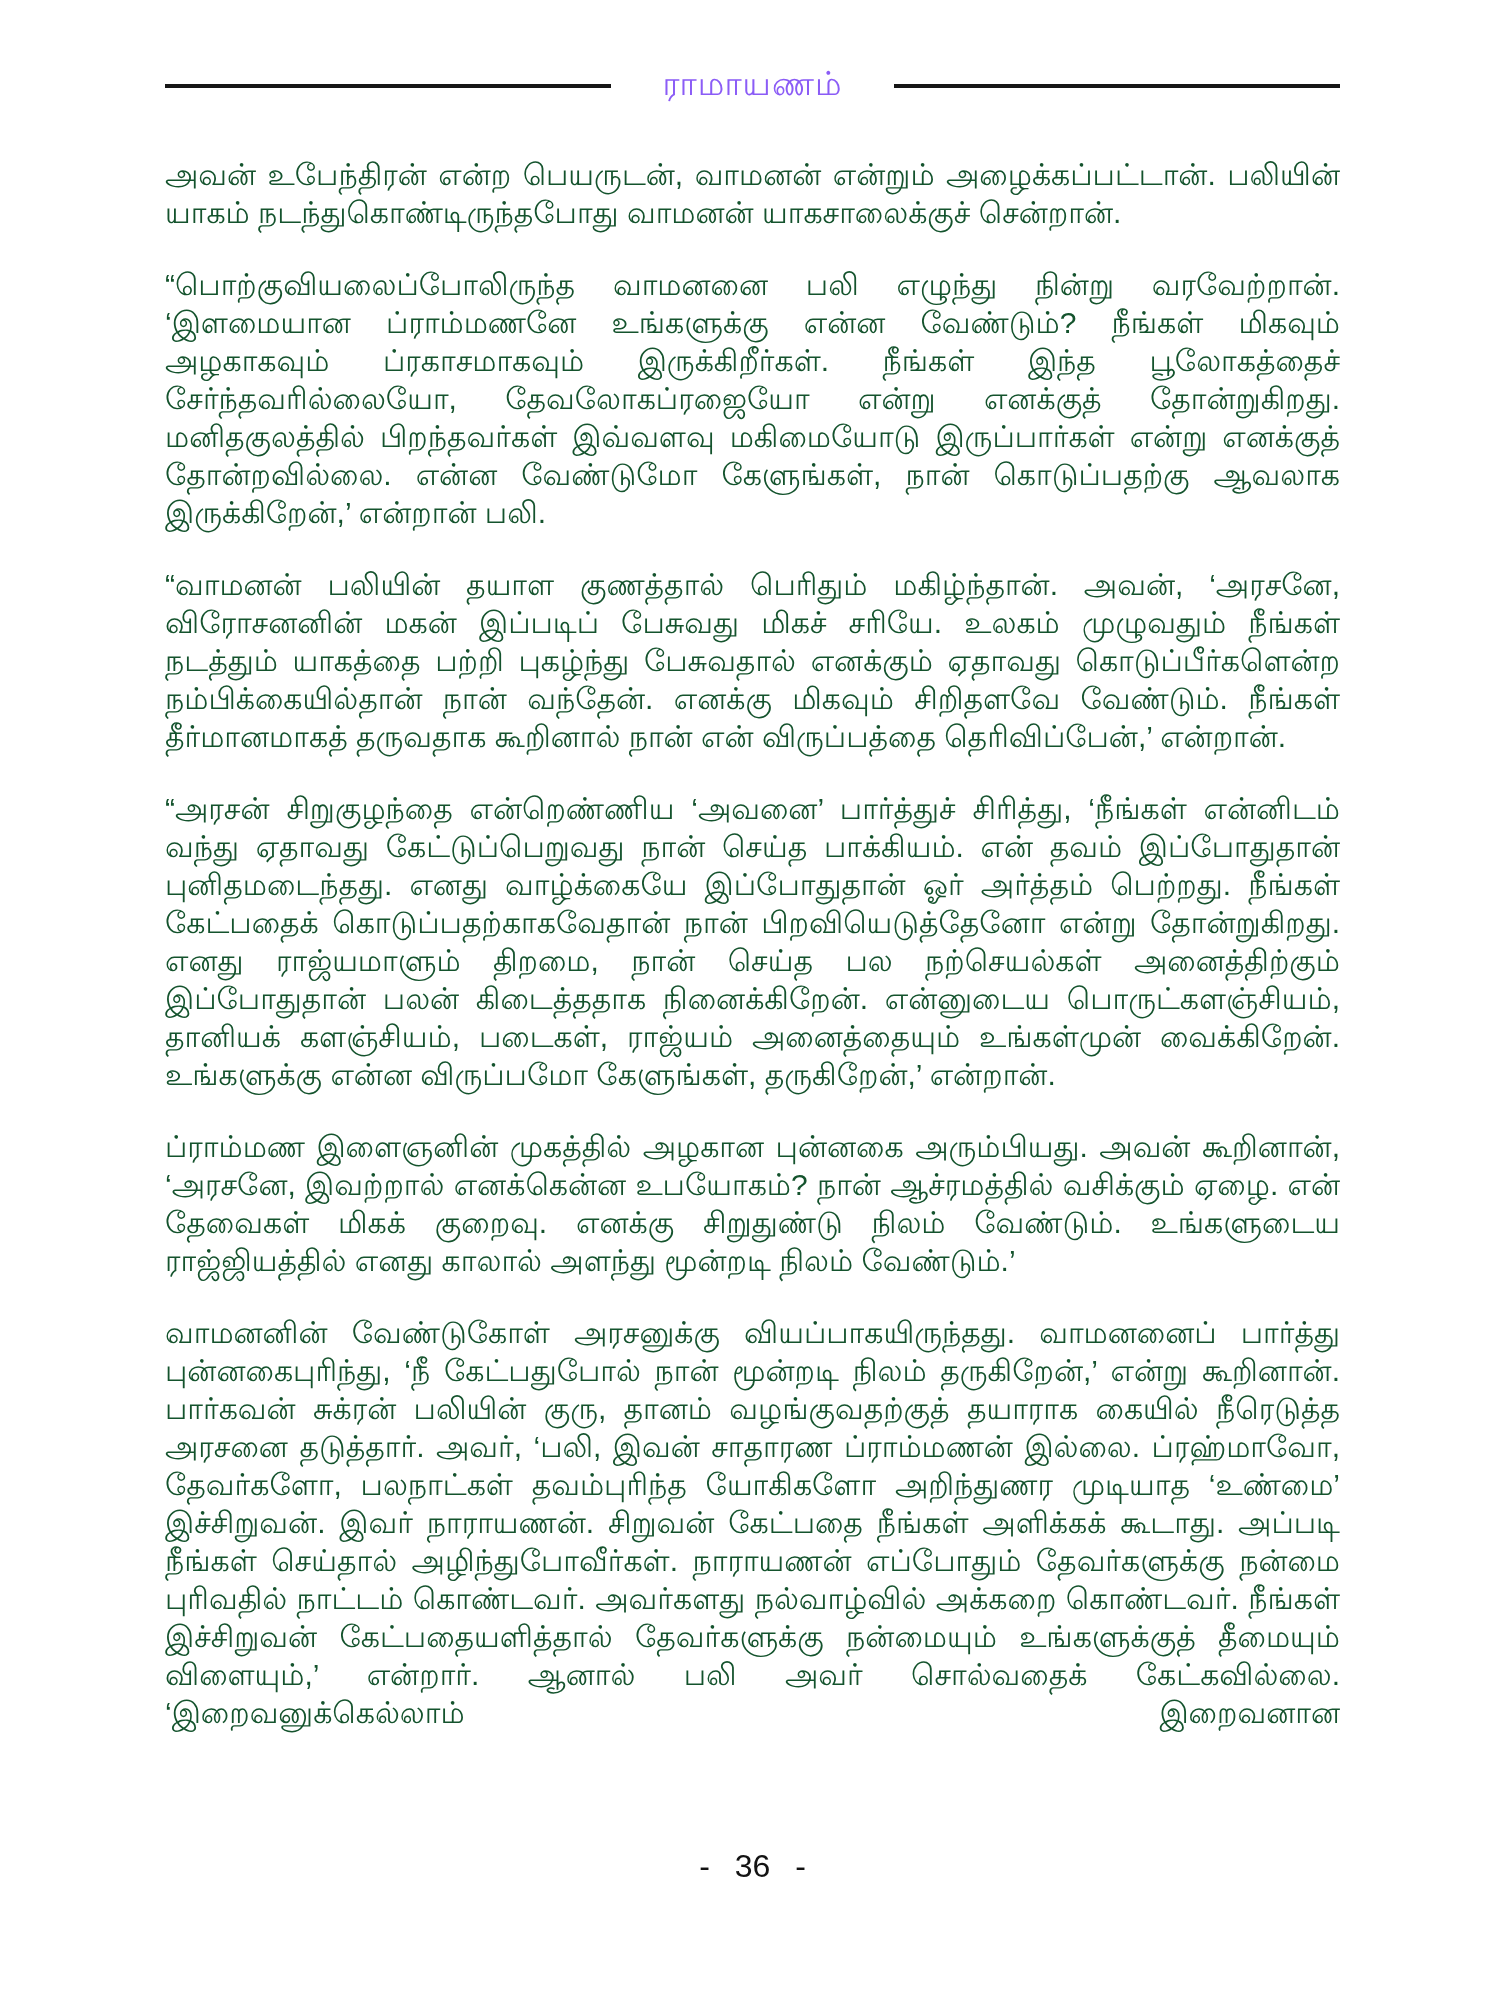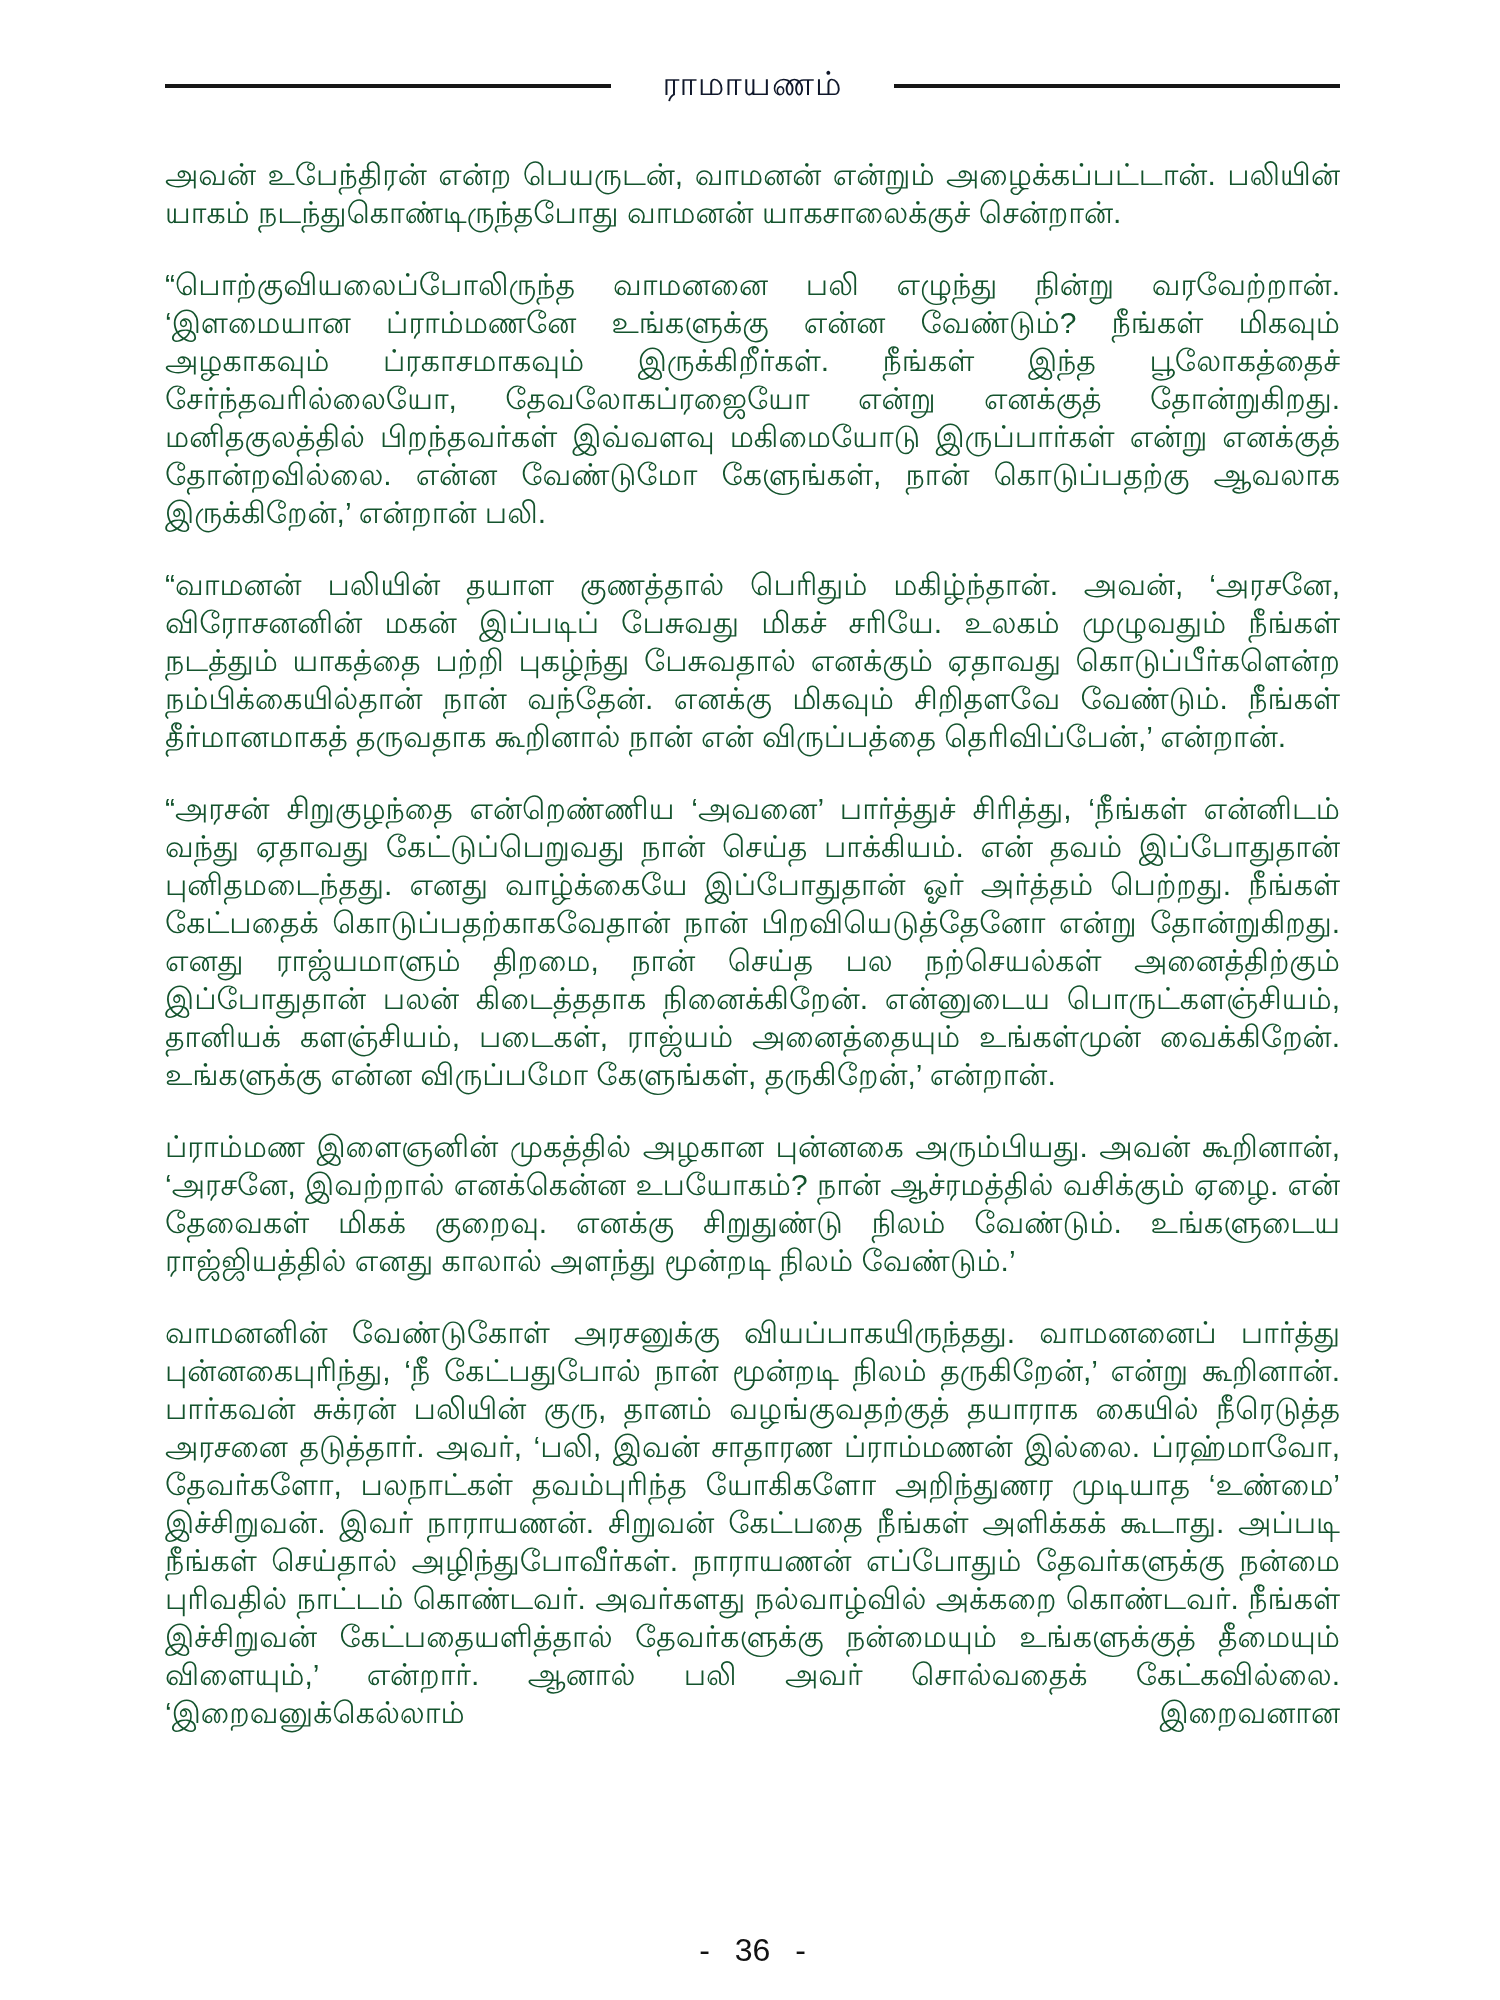--- a/index.html
+++ b/index.html
@@ -28,39 +28,39 @@
     flex: 1 1 0;
     height: 4px;
     background: #161616;
   }
   .header .title {
     flex: 0 0 auto;
     margin: 0 52px;
     font-size: 33px;
     letter-spacing: 1px;
     white-space: nowrap;
-    color: #0f172a;
+    color: #8b5cf6;
   }
   .content {
     margin: 46px 160px 0 165px;
   }
   .content p {
     margin: 0 0 34px 0;
     font-size: 30px;
     line-height: 38px;
     text-align: justify;
     text-justify: inter-word;
     color: #14532d;
   }
   .content p.last-justify {
     text-align-last: justify;
   }
   .footer {
     position: absolute;
-    top: 1932px;
+    top: 1848px;
     left: 165px;
     width: 1175px;
     text-align: center;
     font-size: 32px;
     word-spacing: 16px;
     color: #131313;
   }
 </style>
 </head>
 <body>

